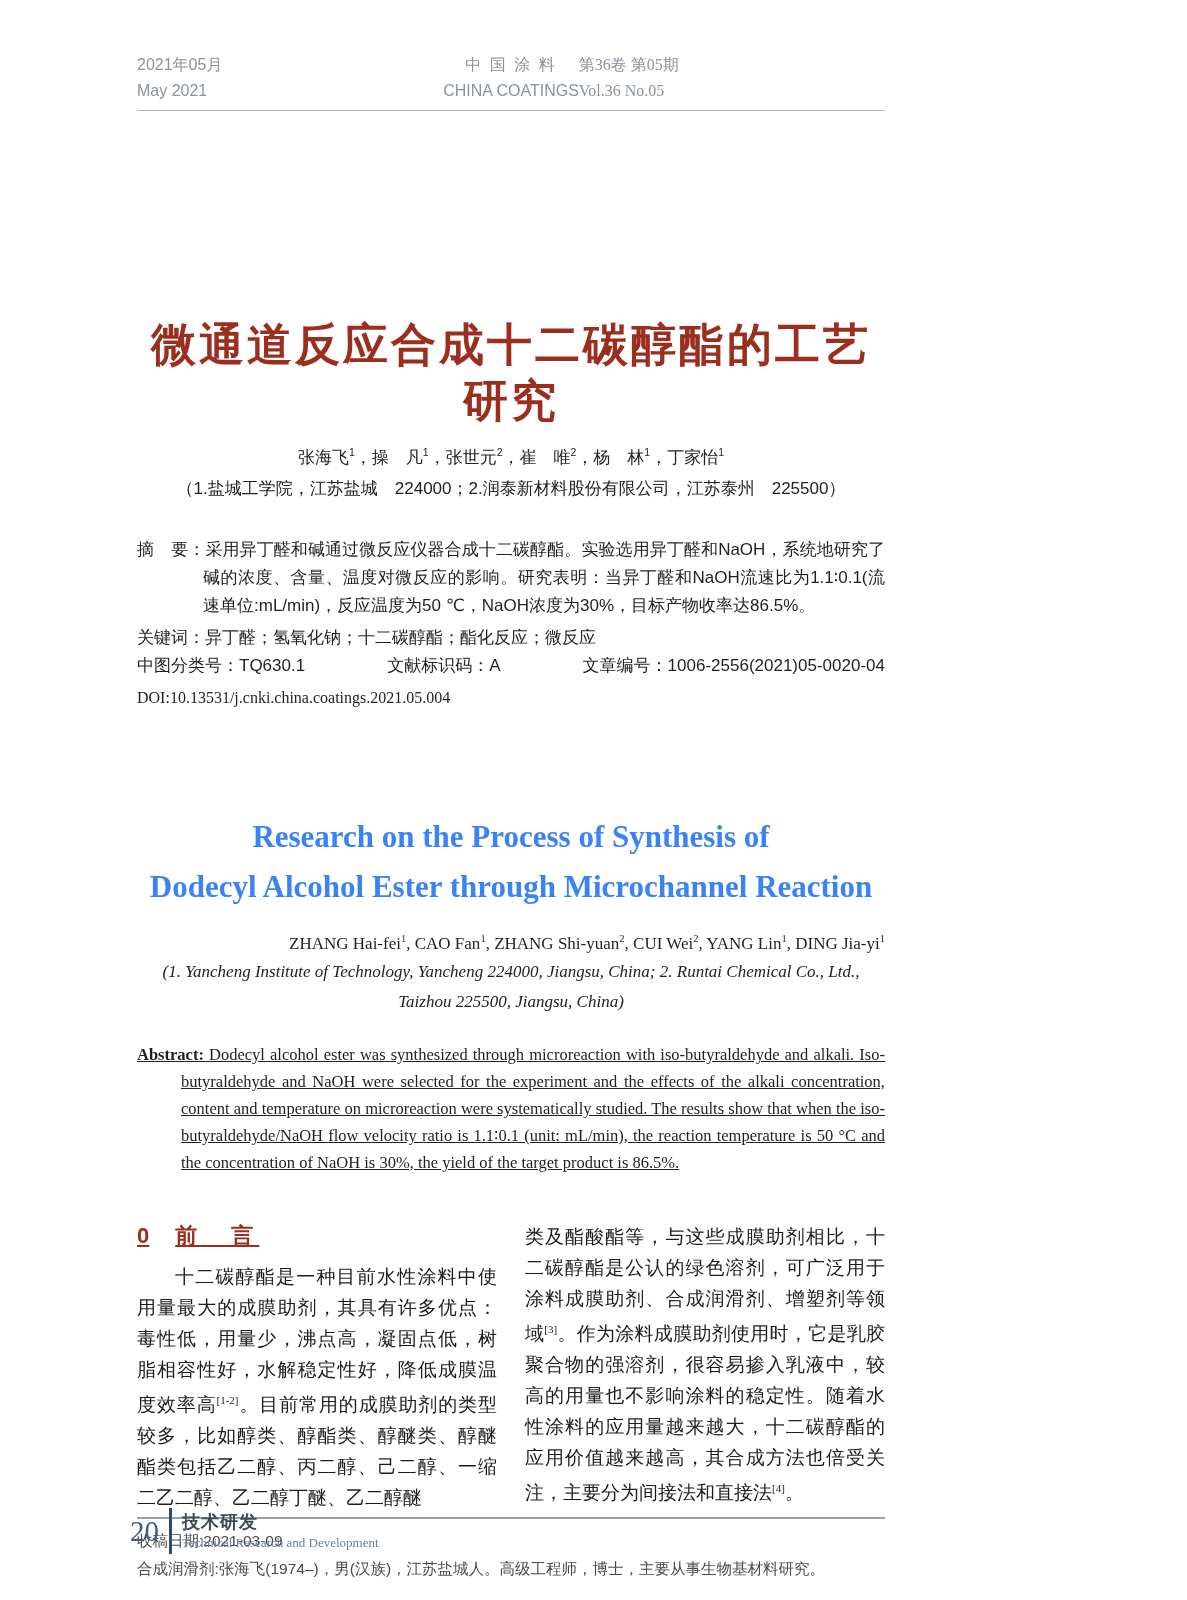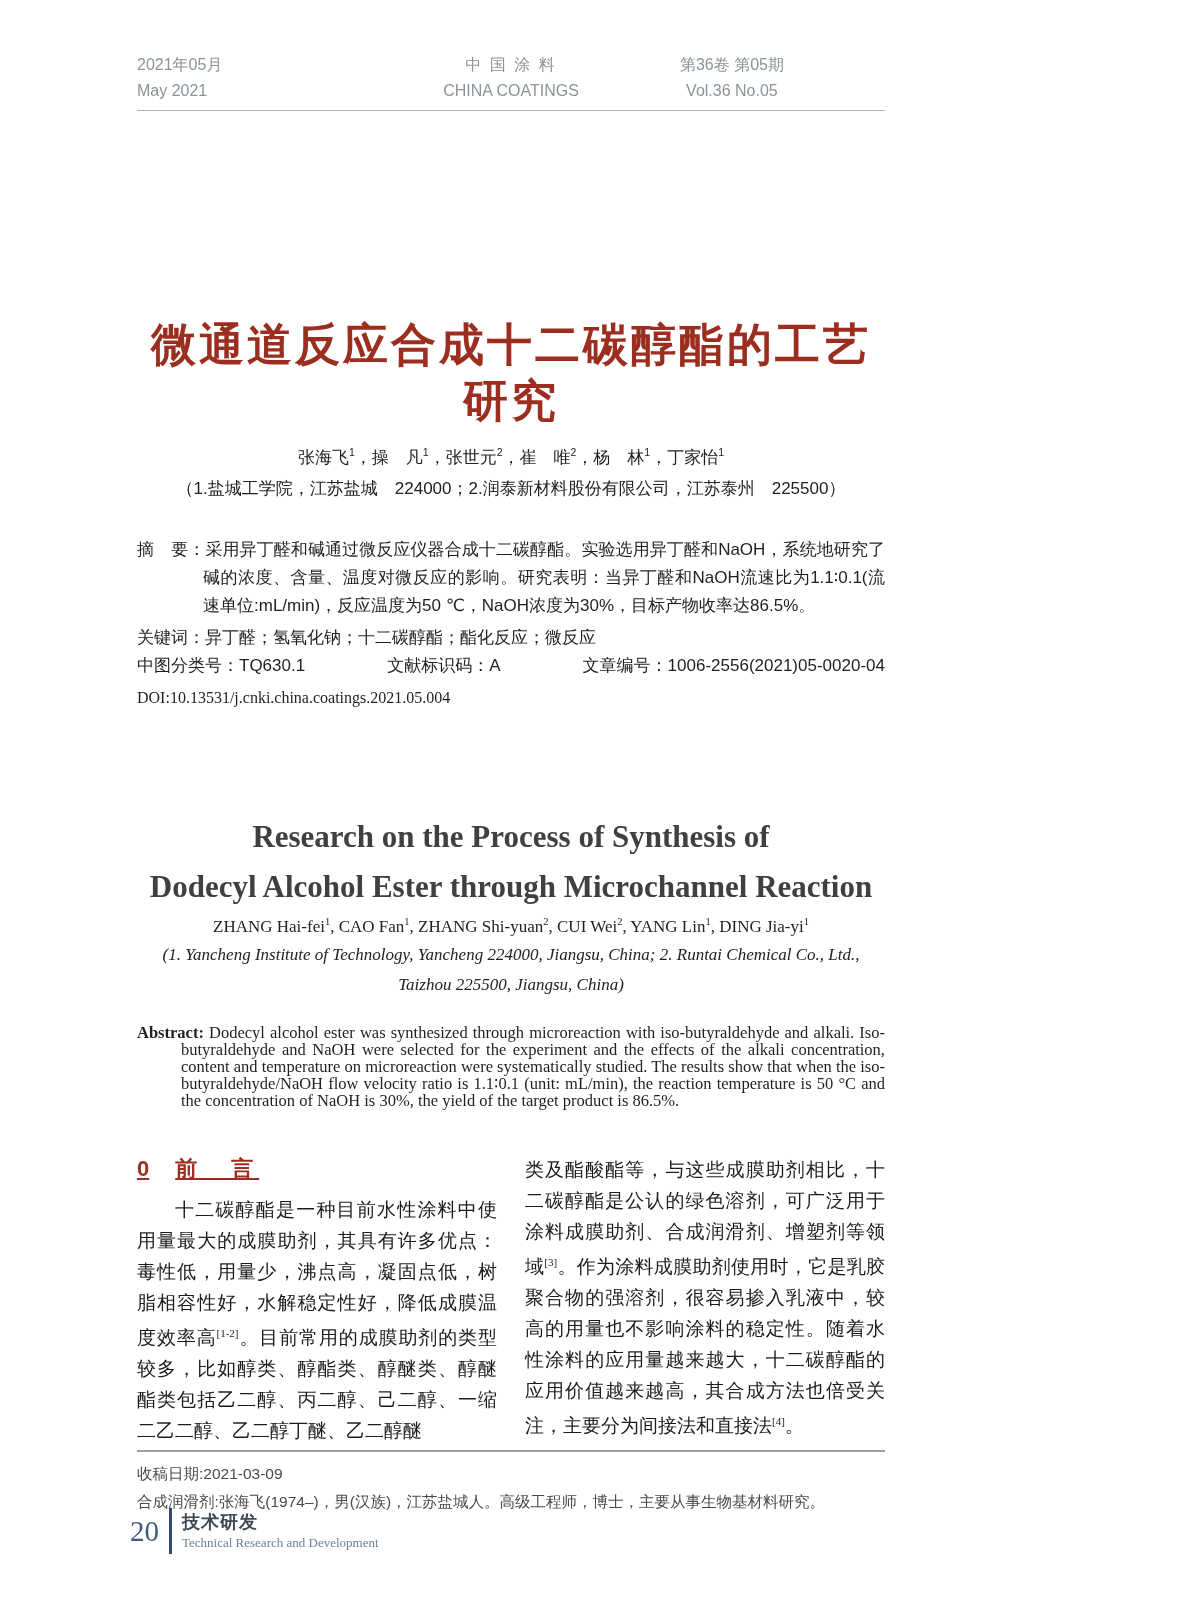--- a/index.html
+++ b/index.html
@@ -8,47 +8,47 @@
     box-sizing:border-box; padding:52px 137px 14px 137px; overflow:hidden;
     font-family:"Liberation Sans","DejaVu Sans",sans-serif; color:#1f1f1f;
   }
   sup { font-size:0.62em; }
 
   
   .hdr { display:grid; grid-template-columns:1fr auto 1fr; color:#8b939c;
          font-size:16px; line-height:26px; padding-bottom:6px; border-bottom:1px solid #b0b6bc; }
   .hdr .c { text-align:center; letter-spacing:2px; }
   .hdr .c .en { letter-spacing:0; }
-  .hdr .r { text-align:center; }
+  .hdr .r { text-align:left;font-family:Liberation Serif, serif; }
 
   
   .title-cn { margin:206px 0 0; text-align:center; color:#9c2e1f;
               font-size:45px; font-weight:bold; letter-spacing:3px; line-height:1.25; }
   .authors-cn { margin-top:16px; text-align:center; font-size:17px; color:#222; }
   .affil-cn   { margin-top:8px;  text-align:center; font-size:17px; color:#222; }
 
   
   .abstract-cn { margin:36px 0 0; font-size:17px; line-height:28px; text-align:justify;
                  padding-left:66px; text-indent:-66px; }
   .keywords-cn { margin:4px 0 0; font-size:17px; line-height:28px; }
   .meta-row { display:flex; justify-content:space-between;
               font-size:17px; line-height:28px; }
   .doi { margin-top:4px; font-family:"Liberation Serif","DejaVu Serif",serif;
          font-size:16px; line-height:28px; }
 
   
-  .title-en { margin:100px 0 0; text-align:center; color:#404040; font-weight:bold;
+  .title-en { margin:100px 0 0; text-align:center; color:#3b82f6; font-weight:bold;
               font-family:"Liberation Serif","DejaVu Serif",serif; font-size:31px; line-height:50px; }
-  .authors-en { margin-top:4px; text-align:center; font-size:17px;
+  .authors-en { margin-top:21px; text-align:right; font-size:17px;
                 font-family:"Liberation Serif","DejaVu Serif",serif; }
   .affil-en { margin-top:4px; text-align:center; font-style:italic; font-size:17px; line-height:30px;
               font-family:"Liberation Serif","DejaVu Serif",serif; color:#222; }
   .abstract-en { margin:24px 0 0; font-family:"Liberation Serif","DejaVu Serif",serif;
-                 font-size:16.5px; line-height:17px; text-align:justify;
-                 padding-left:44px; text-indent:-44px; }
+                 font-size:16.5px; line-height:27px; text-align:justify;
+                 padding-left:44px; text-indent:-44px;text-decoration:underline; }
   .keywords-en { margin:4px 0 0; font-family:"Liberation Serif","DejaVu Serif",serif;
                  font-size:16.5px; line-height:27px; }
   .blbl { font-weight:bold; }
 
   
   .body-cols { display:flex; gap:28px; margin-top:45px; }
   .col { width:443px; font-family:"Liberation Serif","DejaVu Serif",serif;
          font-size:19px; line-height:31px; text-align:justify; color:#1c1c1c; }
   .sec-heading { margin:0 0 10px; color:#9c2e1f; font-weight:bold; font-size:22px; line-height:30px;
                  font-family:"Liberation Sans","DejaVu Sans",sans-serif;text-decoration:underline; }

